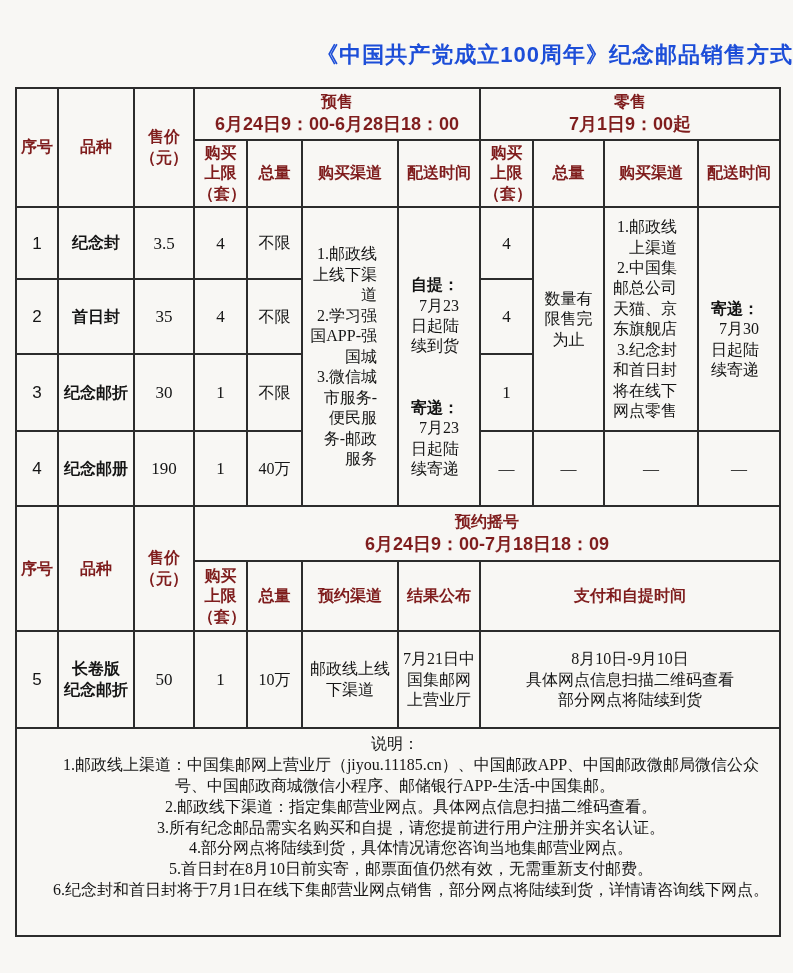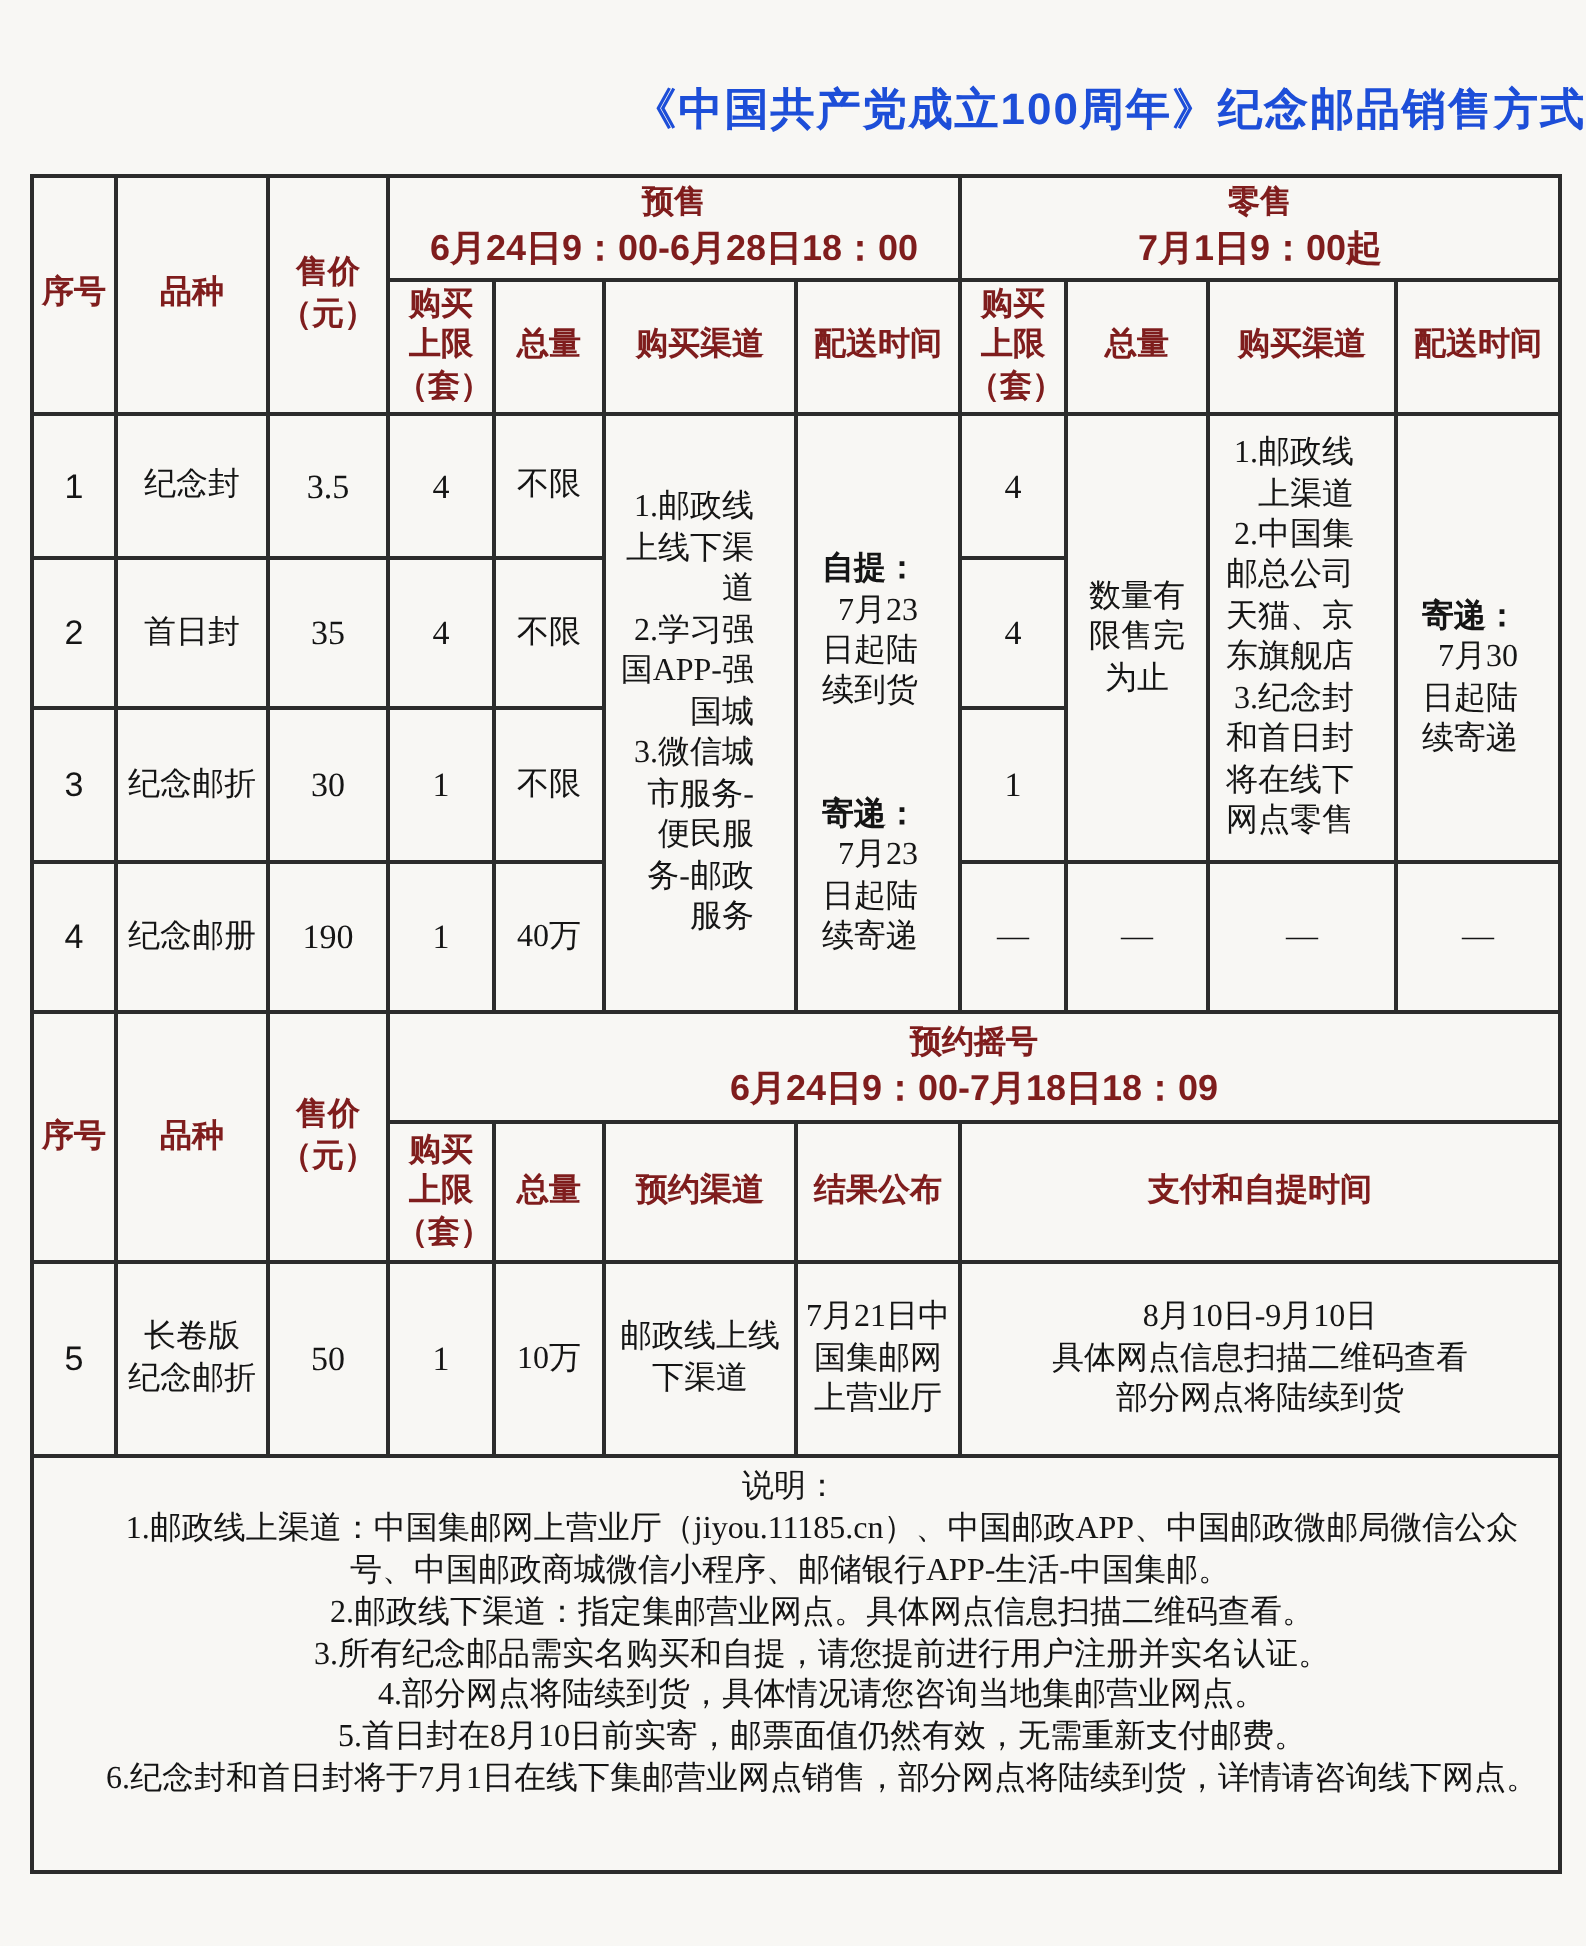--- a/index.html
+++ b/index.html
@@ -37,21 +37,21 @@
   td.th{
     font-family:"Liberation Sans", sans-serif;
     font-weight:bold;
     color:#7f1d1d;
   }
   td.left{ text-align:right; padding-left:5px; padding-right:20px;}
   .b{ font-family:"Liberation Sans", sans-serif; font-weight:bold;margin-top:41px;}
   .nw{ white-space:nowrap;}
   .num{ font-size:17px;}
   .no{ font-family:"Liberation Sans", sans-serif; font-size:17px;}
-  .pname{ font-weight:normal;}
+  .pname{ font-weight:bold;}
   
   tr.h-grp1 td{ height:46px;}
   tr.h-sub1 td{ height:60px;}
   tr.h-r1 td{ height:66px;}
   tr.h-r2 td{ height:69px;}
   tr.h-r3 td{ height:71px;}
   tr.h-r4 td{ height:69px;}
   tr.h-grp2 td{ height:49px;}
   tr.h-sub2 td{ height:64px;}
   tr.h-r5 td{ height:91px;}

